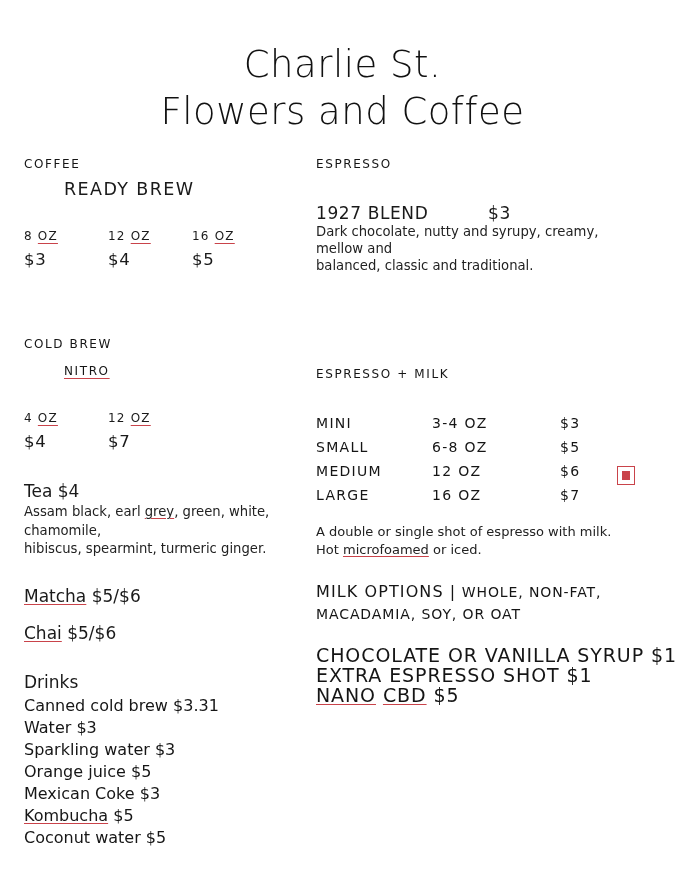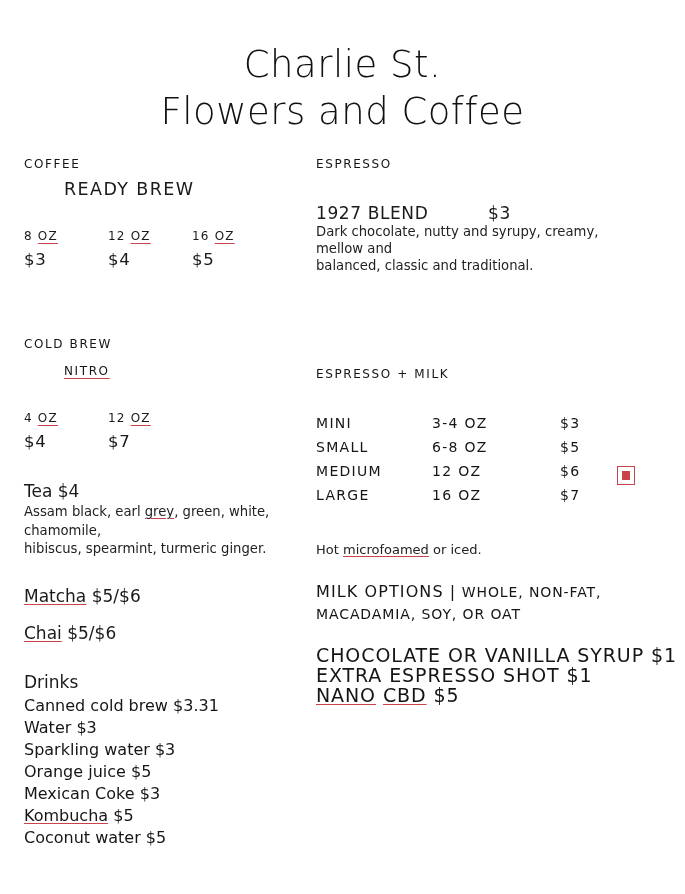--- a/index.html
+++ b/index.html
@@ -344,21 +344,21 @@
         <div class="milk-price">$6</div>
       </div>
       <div class="milk-row">
         <div class="milk-size">LARGE</div>
         <div class="milk-oz">16 OZ</div>
         <div class="milk-price">$7</div>
       </div>
     </div>
 
     <div class="note">
-      <br>
+      <span>A double or single shot of espresso with milk.</span><br>
       <span>Hot </span><span class="redline">microfoamed</span><span> or iced.</span>
     </div>
 
     <div class="milk-options">
       <span>MILK OPTIONS |</span><span class="small"> WHOLE, NON-FAT,</span><br>
       <span class="small">MACADAMIA, SOY, OR OAT</span>
     </div>
 
     <div class="addons">
       <div>CHOCOLATE OR VANILLA SYRUP $1</div>

